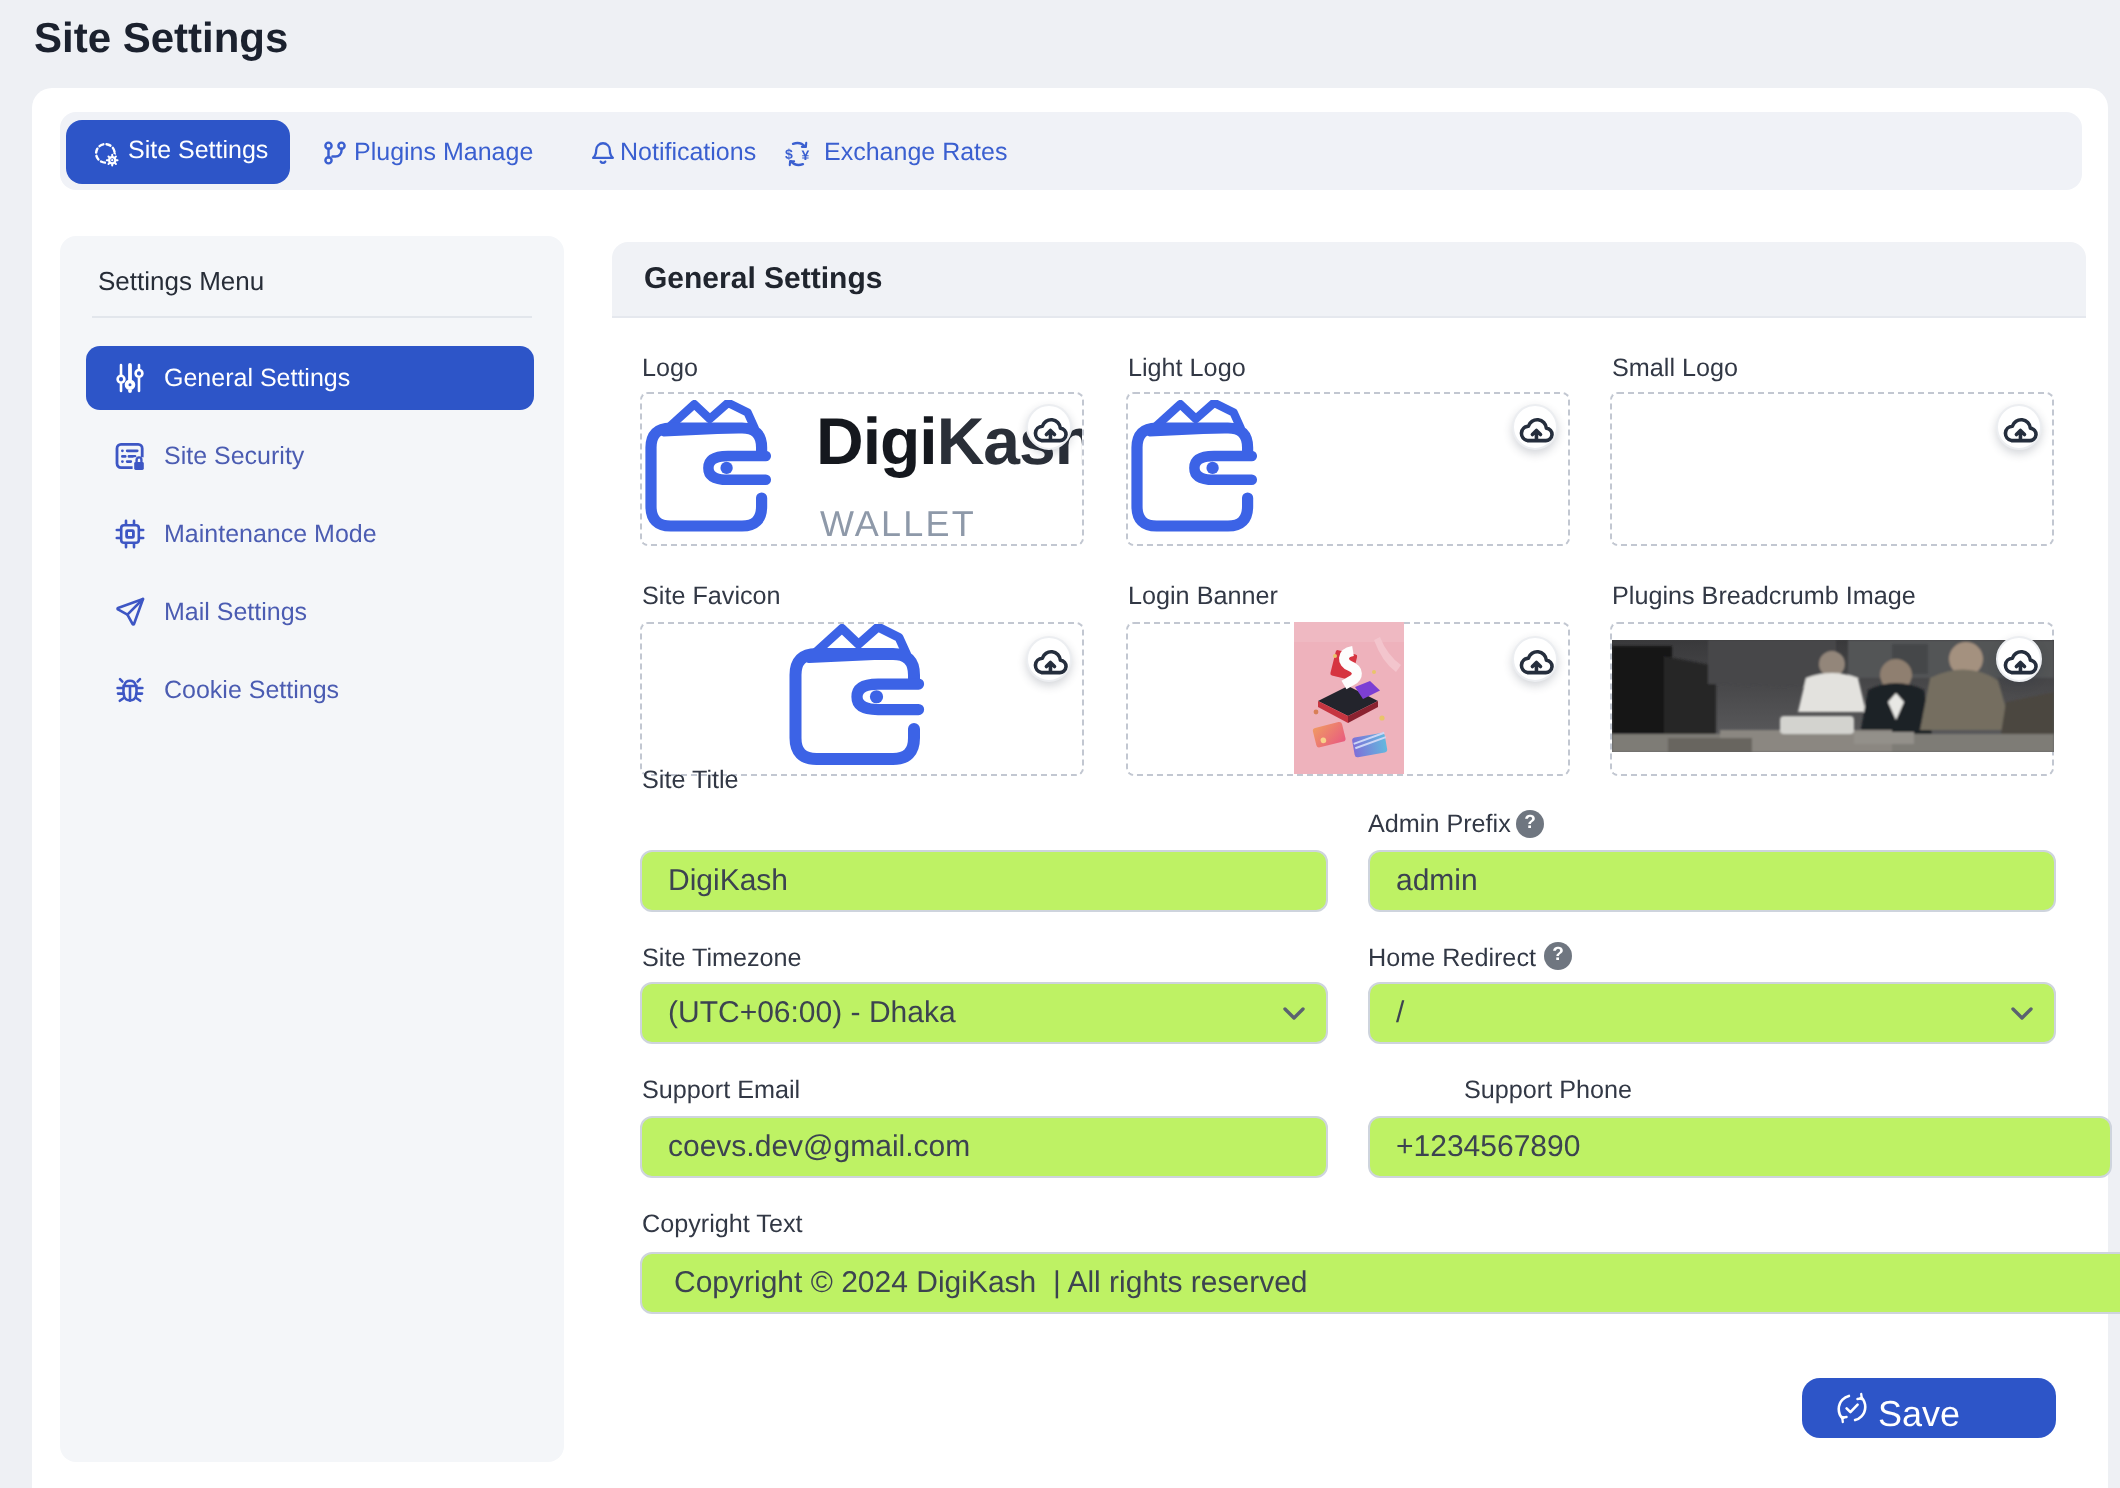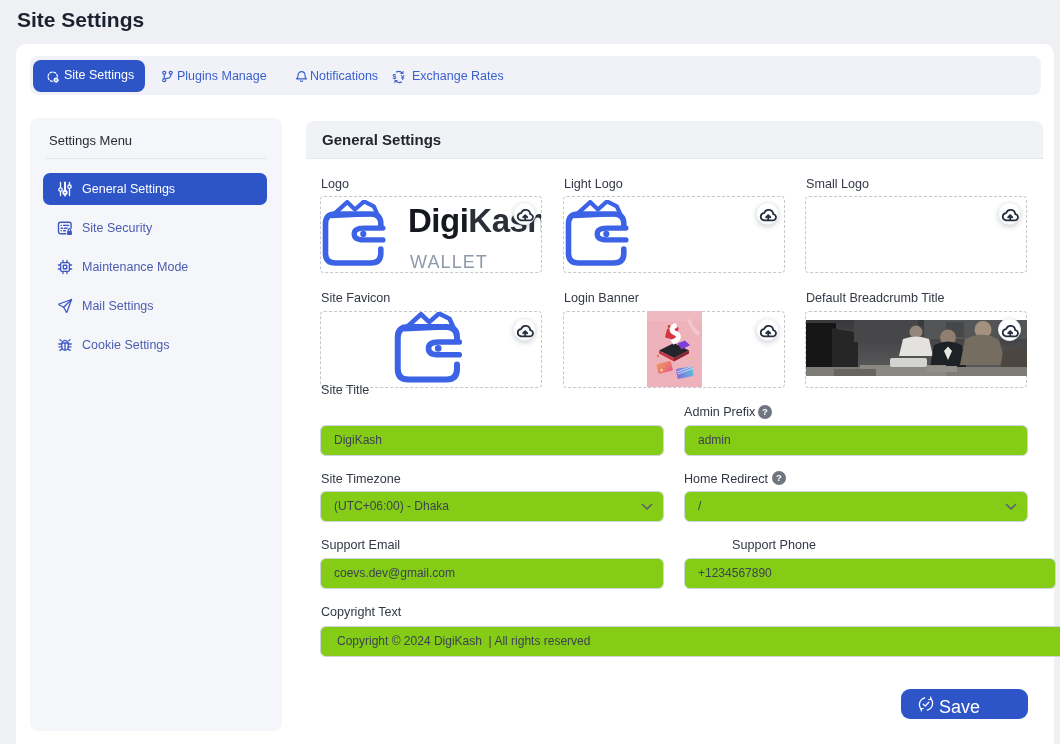--- a/index.html
+++ b/index.html
@@ -24,21 +24,21 @@
   .mitem .tx { position:absolute; left:39px; top:9px; font-size:12.5px; color:#4b5cb2; white-space:nowrap; }
   .mitem.active { background:#2d55c8; }
   .mitem.active .tx { color:#fff; }
   
   .mainhead { left:306px; top:121px; width:737px; height:38px; background:#f0f2f6; border-radius:8px 8px 0 0; border-bottom:1px solid #e5e8ee; position:absolute; }
   .mainhead span { position:absolute; left:16px; top:9.5px; font-size:15px; font-weight:700; color:#20252e; }
   .flabel { position:absolute; font-size:12.6px; color:#323845; white-space:nowrap; }
   .upbox { position:absolute; width:222px; height:77px; border:1px dashed #c2c7d1; border-radius:4px; background:#fff; }
   .upcirc { position:absolute; width:23px; height:23px; border-radius:50%; background:#fff; border:1px solid #eceef1; box-shadow:0 2px 5px rgba(40,50,70,.20); }
   .upcirc svg { position:absolute; left:2px; top:3px; }
-  .finput { position:absolute; height:31px; background:#84cc16; border:1px solid #ced4dd; border-radius:6px; font-size:12px; color:#3c4350; line-height:29px; padding-left:13px; white-space:nowrap; }
+  .finput { position:absolute; height:31px; background:#bef264; border:1px solid #ced4dd; border-radius:6px; font-size:15px; color:#3c4350; line-height:29px; padding-left:13px; white-space:nowrap; }
   .help { position:absolute; width:14px; height:14px; border-radius:50%; background:#6f7680; color:#fff; font-size:9.5px; font-weight:700; text-align:center; line-height:14.5px; }
   .savebtn { position:absolute; left:901px; top:689px; width:127px; height:30px; background:#2d55c8; border-radius:9px; }
   .savebtn .tx { position:absolute; left:38px; top:8px; font-size:18px; color:#fff; }
   .savebtn svg { position:absolute; left:17px; top:7px; }
   .logoclip { position:absolute; overflow:hidden; width:220px; height:75px; }
   .logotext1 { position:absolute; font-weight:700; color:#15181e; font-size:33px; letter-spacing:-0.5px; }
   .logotext2 { position:absolute; color:#8e99a9; font-size:18px; letter-spacing:1.1px; }
 </style>
 </head>
 <body>
@@ -193,21 +193,21 @@
     </svg>
   </div>
 <div class="upcirc" style="left:998px; top:202.3px;">
     <svg width="18" height="18" viewBox="0 0 16 16">
       <use href="#cloudup"></use>
     </svg>
   </div>
 
 <div class="flabel" style="left:321px; top:291.1px;">Site Favicon</div>
 <div class="flabel" style="left:564px; top:291.1px;">Login Banner</div>
-<div class="flabel" style="left:806px; top:291.1px;">Default Breadcrumb Title</div>
+<div class="flabel" style="left:806px; top:291.1px;">Plugins Breadcrumb Image</div>
 <div class="upbox" style="left:320px; top:310.5px;"></div>
 <div class="upbox" style="left:563px; top:310.5px;"></div>
 <div class="upbox" style="left:805px; top:310.5px;"></div>
 
 <svg class="abs" style="left:394px; top:312px;" width="75" height="75" viewBox="0 0 100 100">
     <use href="#wallet"></use>
   </svg>
 
 <svg class="abs" style="left:647px; top:311px;" width="55" height="76" viewBox="0 0 55 76">
   <defs>

